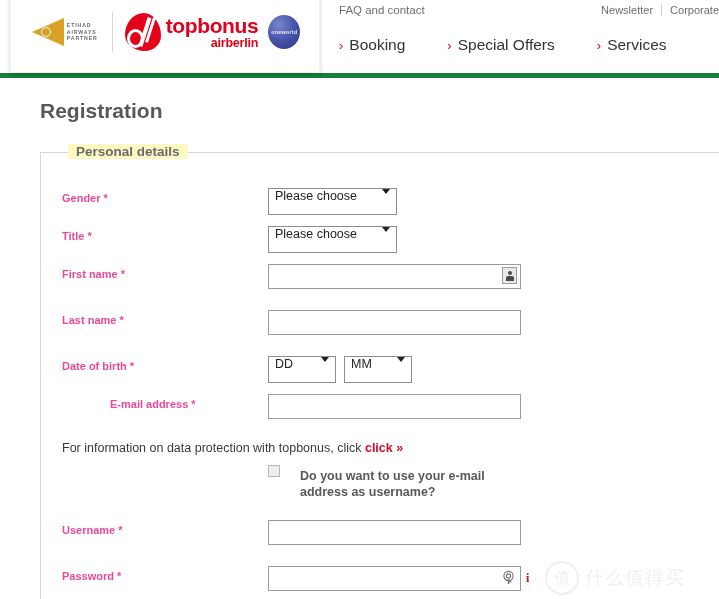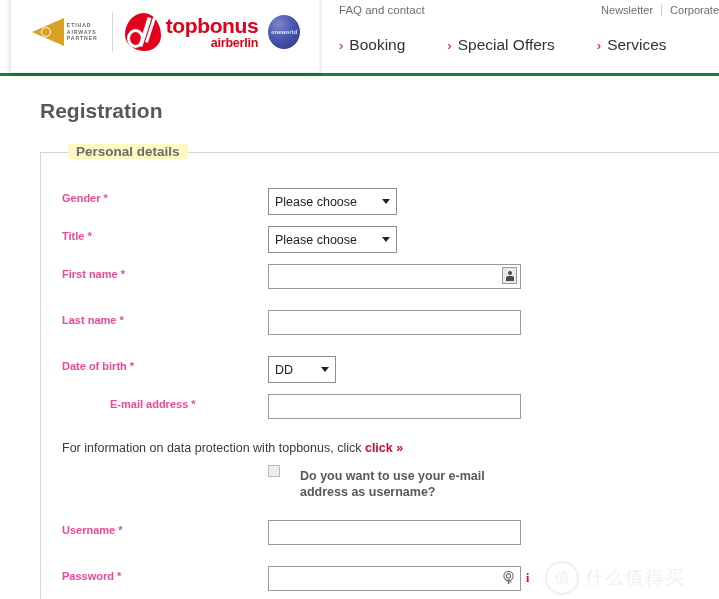--- a/index.html
+++ b/index.html
@@ -6,21 +6,21 @@
   body{
     width:719px;height:599px;overflow:hidden;position:relative;
     background:#ffffff;
     font-family:"Liberation Sans","DejaVu Sans",sans-serif;
     -webkit-font-smoothing:antialiased;
   }
 
   
   .header{
     position:absolute;left:0;top:0;width:719px;height:73px;
-    background:#ffffff;border-bottom:3px solid #15803d;
+    background:#ffffff;border-bottom:5px solid #15803d;
   }
   .logo-box{
     position:absolute;left:10px;top:-8px;width:310px;height:81px;
     background:#ffffff;
     box-shadow:0 2px 4px rgba(0,0,0,.18);
     border:1px solid #f2f2f2;
     box-sizing:border-box;
   }
   .logo-inner{
     position:absolute;left:0;top:8px;width:310px;height:62px;
@@ -159,21 +159,21 @@
   }
 
   .info-i{
     position:absolute;left:526px;font-size:12px;font-weight:bold;color:#c8102e;
     font-family:"Liberation Serif",serif;
   }
 
   
   .sel{
     box-sizing:border-box;height:27px;border:1px solid #8d8d8d;background:#fff;
-    font-size:12.5px;color:#222;display:flex;align-items:center;
+    font-size:12.5px;color:#222;display:flex;align-items:flex-start;
     padding:0 6px;position:relative;
   }
   .sel .val{flex:1;white-space:nowrap;}
   .sel .arw{
     width:0;height:0;border-left:4px solid transparent;border-right:4px solid transparent;
     border-top:5px solid #222;margin-left:8px;
   }
   .sel.w129{width:129px;}
   .sel.w68{width:68px;}
   .sel.w118{width:118px;}
@@ -306,20 +306,24 @@
 <div class="ctrl" style="top:310px;">
   <input class="txt w253" type="text" placeholder="" style="">
 </div>
 
 <div class="lbl" style="top:360px;">Date of birth *</div>
 <div class="ctrl" style="top:356px;display:flex;gap:8px;">
   <div class="sel w68">
     <span class="val">DD</span>
     <span class="arw"></span>
   </div>
+  <div class="sel w68">
+    <span class="val">MM</span>
+    <span class="arw"></span>
+  </div>
 </div>
 
 <div class="lbl" style="top:398px;padding-left:48px;">E-mail address *</div>
 <div class="ctrl" style="top:394px;">
   <input class="txt w253" type="text" placeholder="" style="">
 </div>
 
 <div class="protect-txt" style="top:441px;">
   <span>For information on data protection with topbonus, click </span><span class="here">click »</span>
 </div>

